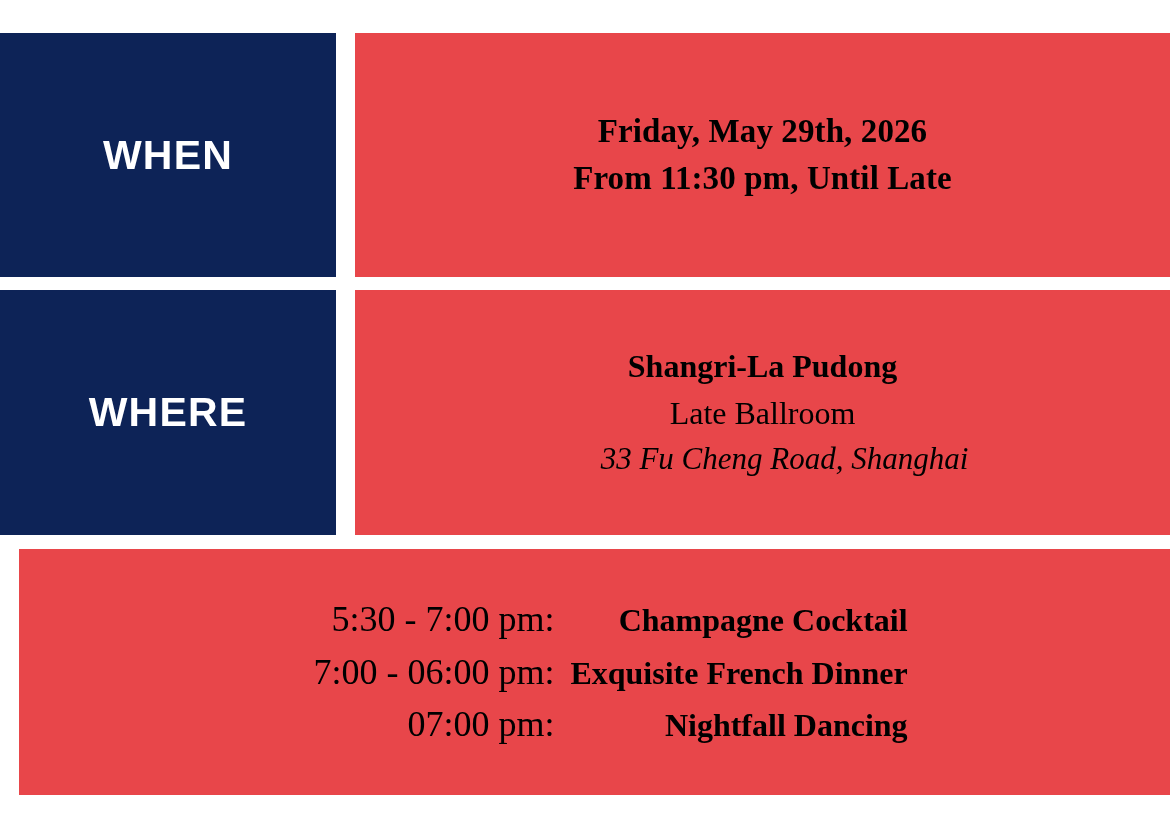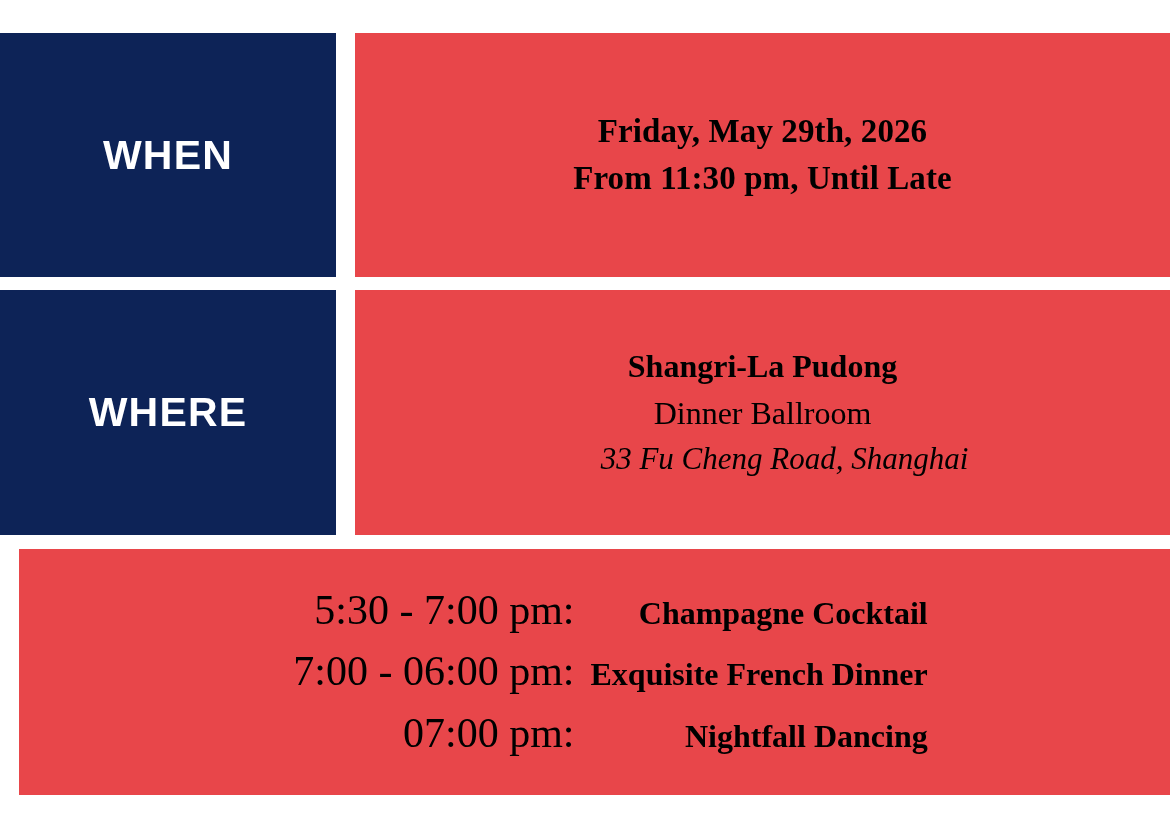--- a/index.html
+++ b/index.html
@@ -123,21 +123,21 @@
   .agenda-time,
   .agenda-event {
     display: table-cell;
     vertical-align: baseline;
     line-height: 1.46;
     white-space: nowrap;
   }
   .agenda-time {
     text-align: right;
     font-weight: 400;
-    font-size: 42px;
+    font-size: 36px;
     padding-right: 16px;
   }
   .agenda-event {
     text-align: right;
     font-weight: 700;
     font-size: 32px;
   }
 </style>
 </head>
 <body>
@@ -158,21 +158,21 @@
   </div>
 
   <div class="info-row row-where">
     <div class="label-panel">
       <div class="label-text">WHERE</div>
     </div>
     <div class="panel-gutter"></div>
     <div class="content-panel">
       <div class="content-stack">
         <div class="where-venue">Shangri-La Pudong</div>
-        <div class="where-hall">Dinner Ballroom</div>
+        <div class="where-hall">Late Ballroom</div>
         <div class="where-address">33 Fu Cheng Road, Shanghai</div>
       </div>
     </div>
   </div>
 
   <div class="info-row row-agenda">
     <div class="panel-gutter"></div>
     <div class="content-panel">
       <div class="content-stack">
         <div class="agenda-table">

